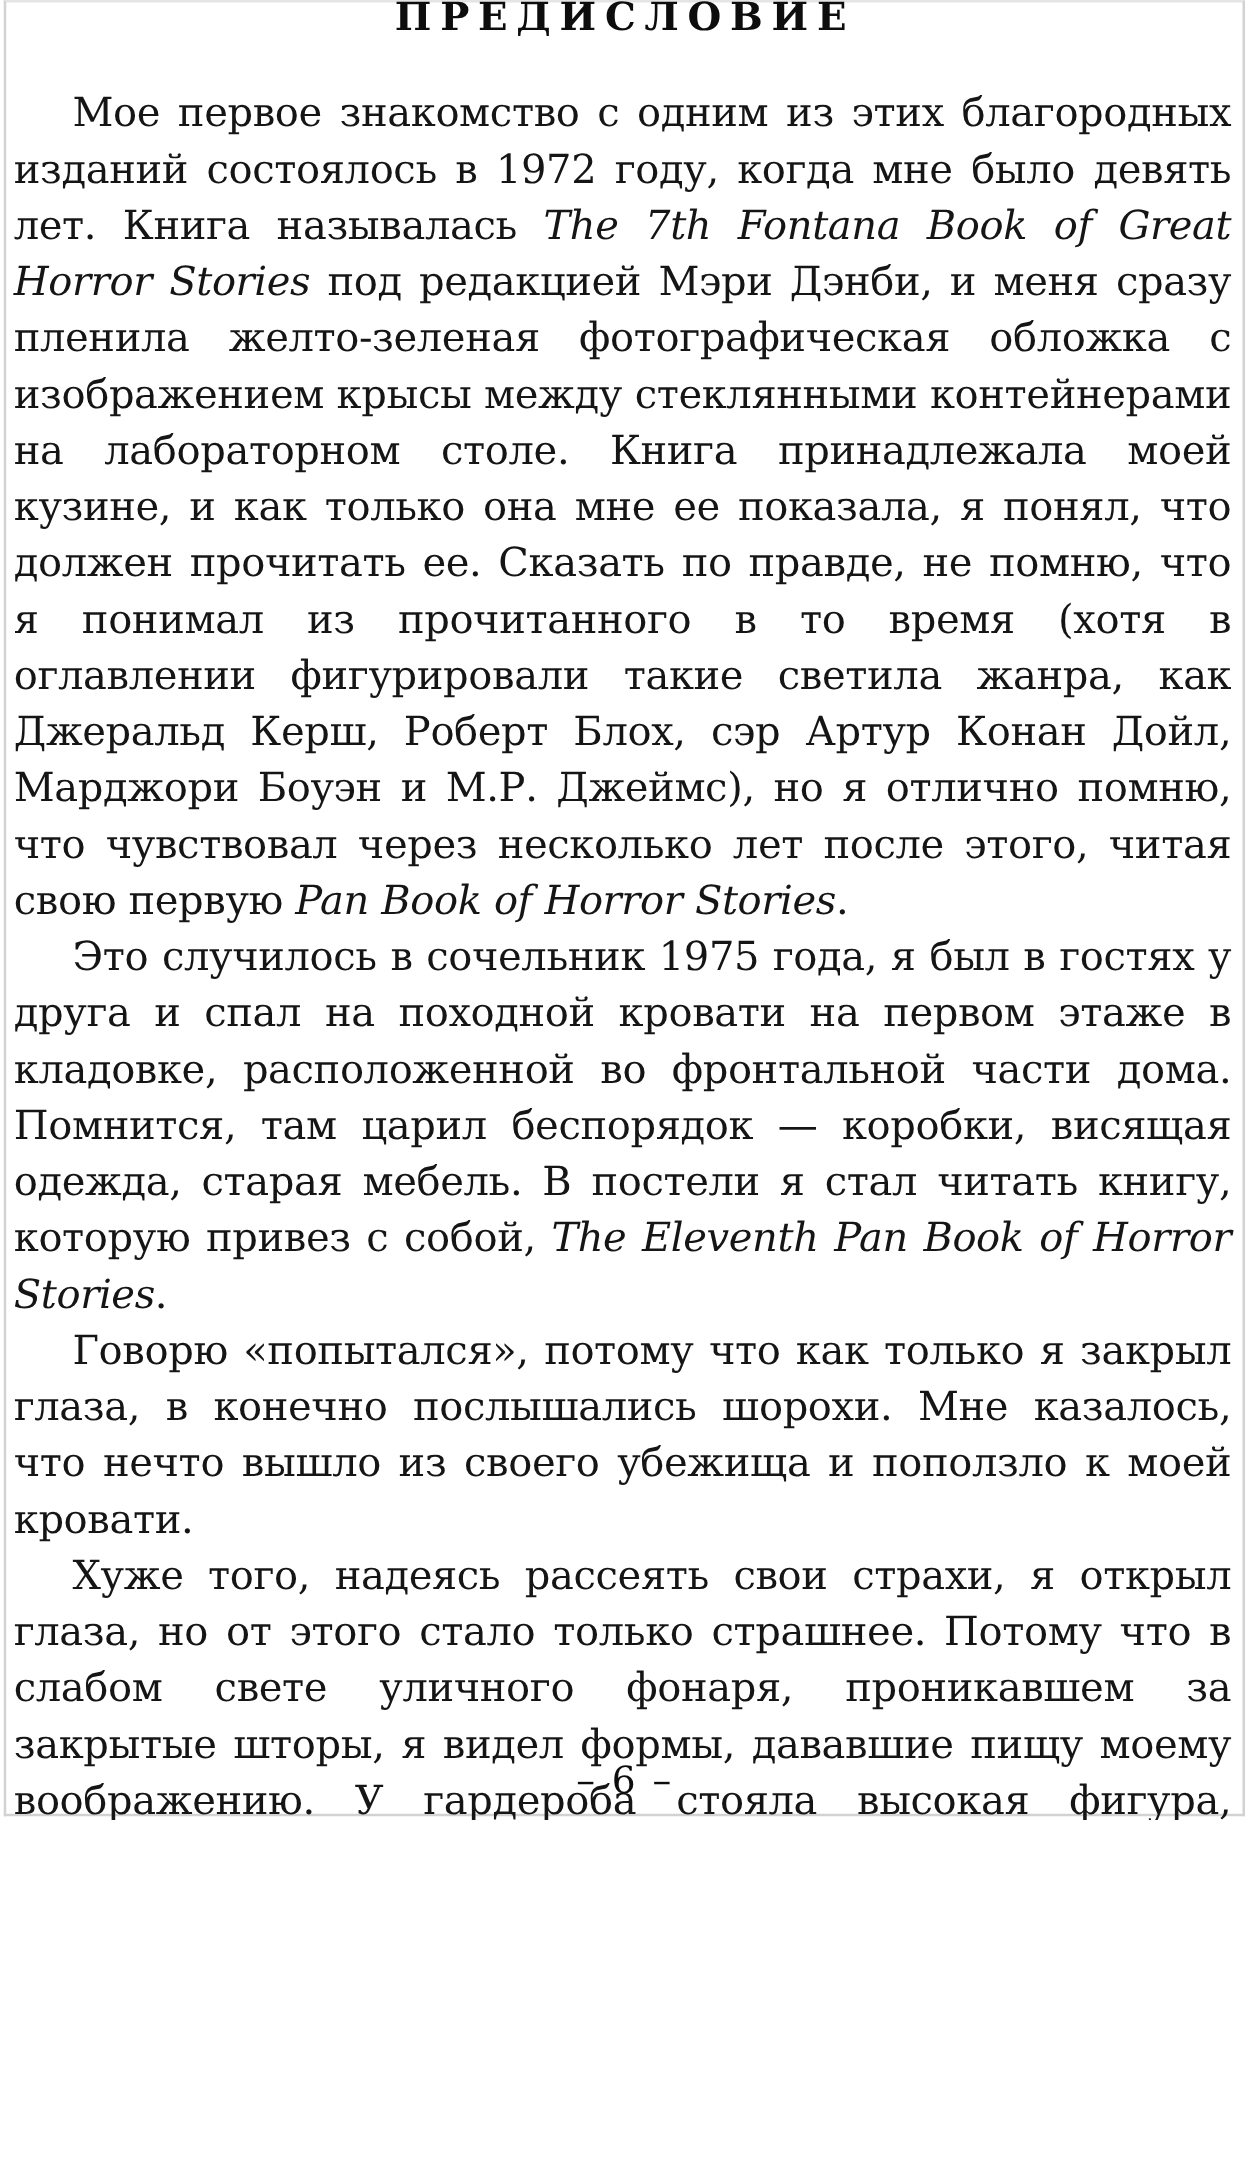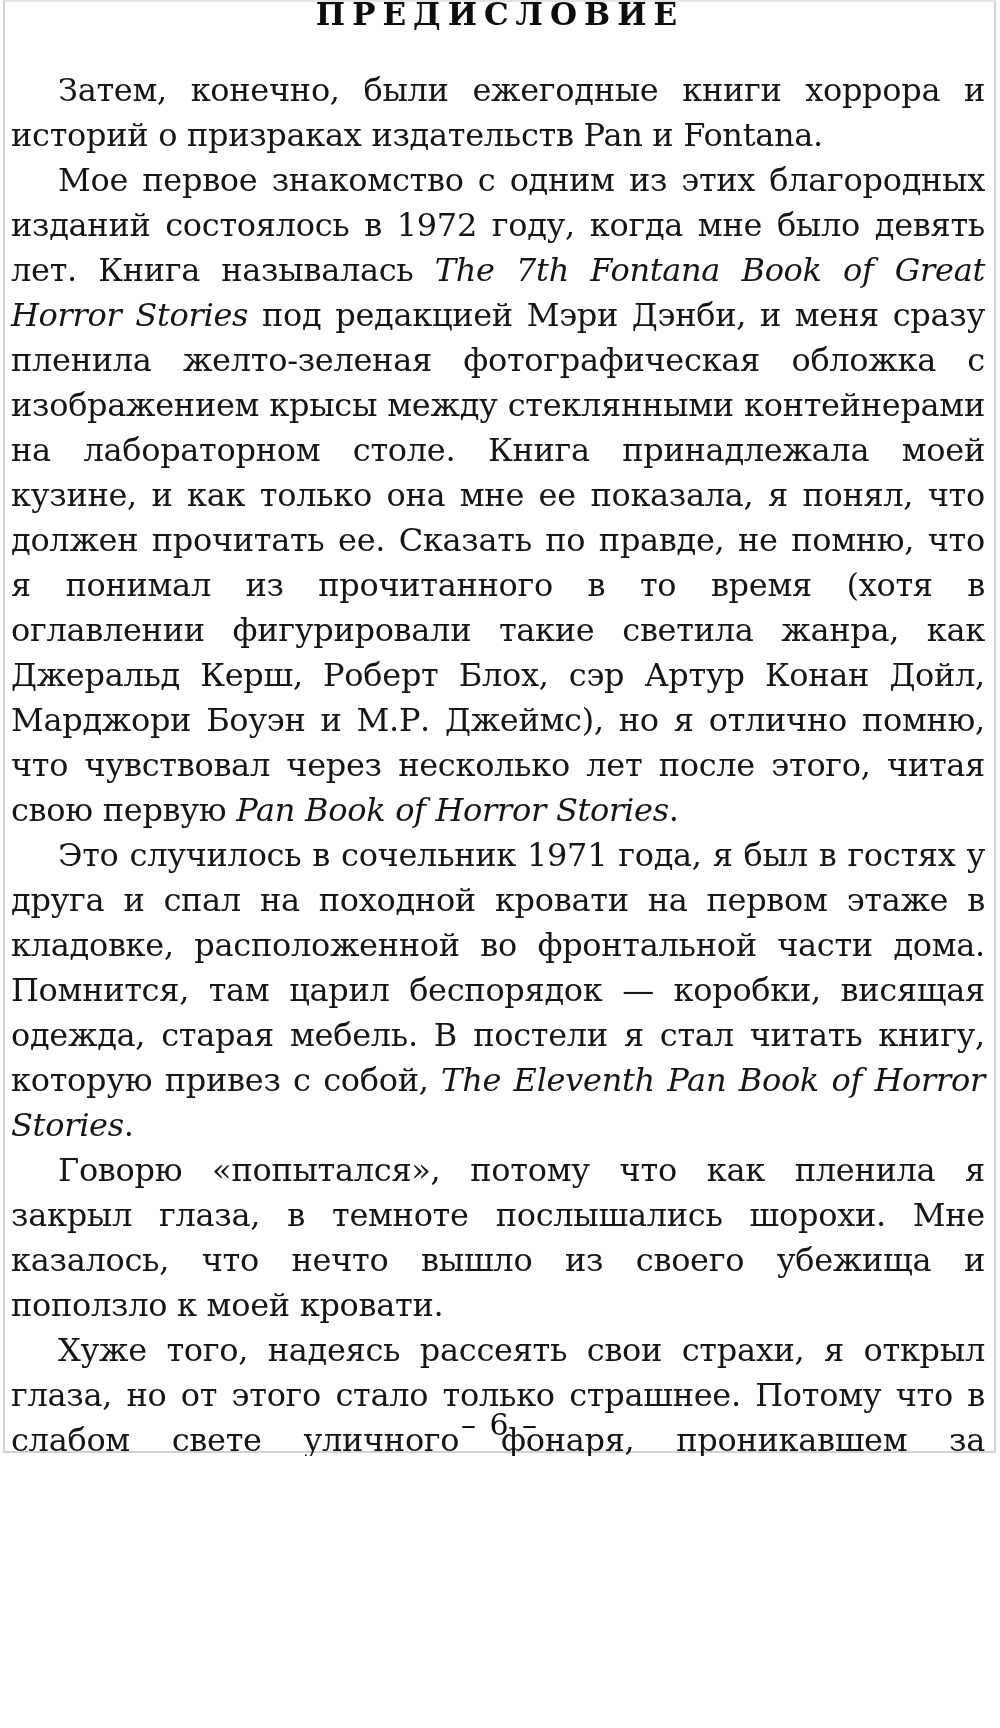--- a/index.html
+++ b/index.html
@@ -66,20 +66,19 @@
     letter-spacing: 2px;
   }
 </style>
 </head>
 <body>
 
 <div class="page">
   <div class="scan-frame"></div>
   <h1 class="chapter-title">ПРЕДИСЛОВИЕ</h1>
   <div class="text-block" id="text-block">
-      <p><span>Затем, конечно, были ежегодные книги хоррора и историй о призраках издательств Pan и Fontana.</span></p>
       <p><span>Мое первое знакомство с одним из этих благородных изданий состоялось в 1972 году, когда мне было девять лет. Книга называлась </span><span class="it">The 7th Fontana Book of Great Horror Stories</span><span> под редакцией Мэри Дэнби, и меня сразу пленила желто-зеленая фотографическая обложка с изображением крысы между стеклянными контейнерами на лабораторном столе. Книга принадлежала моей кузине, и как только она мне ее показала, я понял, что должен прочитать ее. Сказать по правде, не помню, что я понимал из прочитанного в то время (хотя в оглавлении фигурировали такие светила жанра, как Джеральд Керш, Роберт Блох, сэр Артур Конан Дойл, Марджори Боуэн и М.Р. Джеймс), но я отлично помню, что чувствовал через несколько лет после этого, читая свою первую </span><span class="it">Pan Book of Horror Stories</span><span>.</span></p>
-      <p><span>Это случилось в сочельник 1971 года, я был в гостях у друга и спал на походной кровати на первом этаже в кладовке, расположенной во фронтальной части дома. Помнится, там царил беспорядок — коробки, висящая одежда, старая мебель. В постели я стал читать книгу, которую привез с собой, </span><span class="it">The Eleventh Pan Book of Horror Stories</span><span>.</span></p>
-      <p><span>Говорю «попытался», потому что как пленила я закрыл глаза, в темноте послышались шорохи. Мне казалось, что нечто вышло из своего убежища и поползло к моей кровати.</span></p>
+      <p><span>Это случилось в сочельник 1975 года, я был в гостях у друга и спал на походной кровати на первом этаже в кладовке, расположенной во фронтальной части дома. Помнится, там царил беспорядок — коробки, висящая одежда, старая мебель. В постели я стал читать книгу, которую привез с собой, </span><span class="it">The Eleventh Pan Book of Horror Stories</span><span>.</span></p>
+      <p><span>Говорю «попытался», потому что как только я закрыл глаза, в конечно послышались шорохи. Мне казалось, что нечто вышло из своего убежища и поползло к моей кровати.</span></p>
       <p><span>Хуже того, надеясь рассеять свои страхи, я открыл глаза, но от этого стало только страшнее. Потому что в слабом свете уличного фонаря, проникавшем за закрытые шторы, я видел формы, дававшие пищу моему воображению. У гардероба стояла высокая фигура, другая сгорбилась у подоконника. Я запаниковал, включил свет, и высокая</span></p>
     </div>
   <div class="page-number">– 6 –</div>
 </div>
 
 </body></html>

